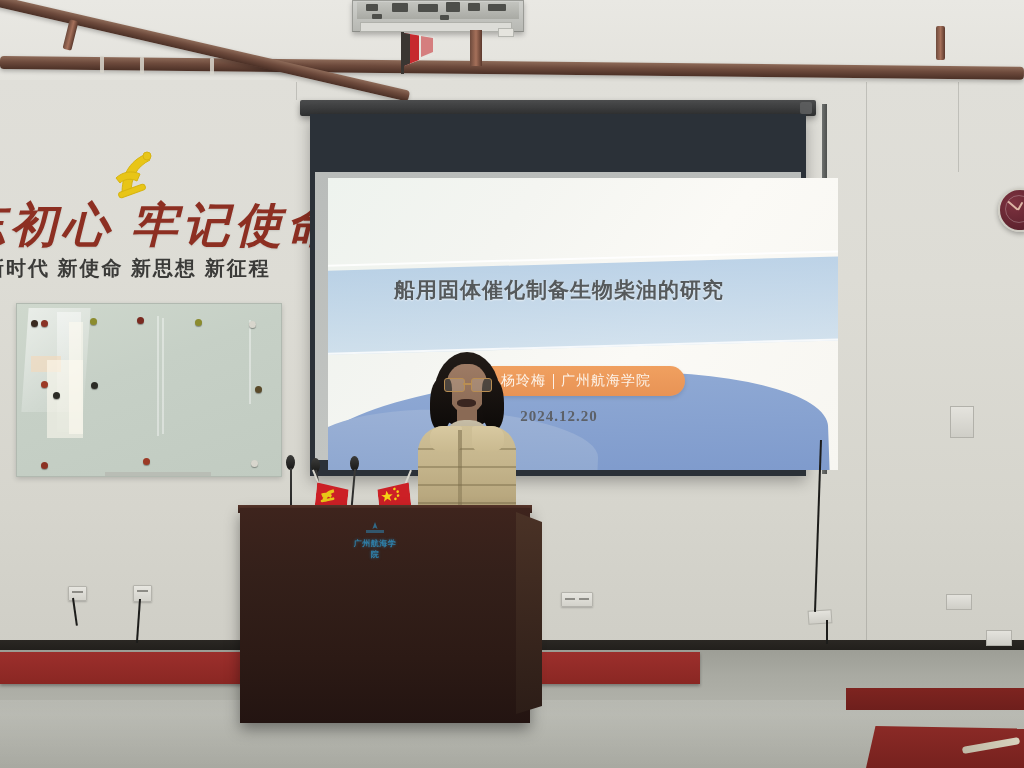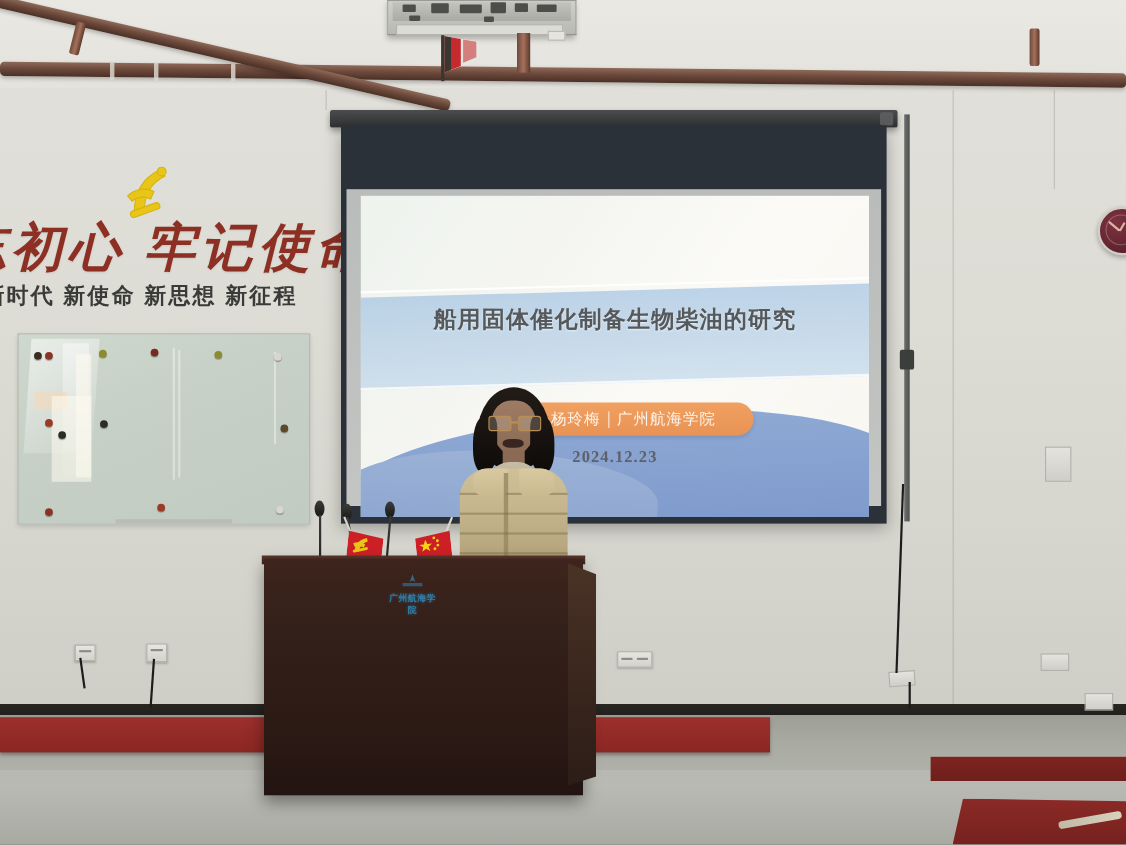--- a/index.html
+++ b/index.html
@@ -179,20 +179,21 @@
   .screen-bracket{
     position:absolute;left:818px;top:318px;width:13px;height:18px;
     background:#3c3e3c;border-radius:2px;
   }
 
   
   .slide{
     position:absolute;left:328px;top:178px;width:462px;height:292px;
     overflow:hidden;
     background:linear-gradient(125deg,#eef3ee 0%,#f4f5f1 30%,#fbfaf6 60%,#f7f6f1 100%);
+    padding-left:48px;
   }
   .slide-band{
     position:absolute;left:-40px;top:86px;width:560px;height:84px;
     background:linear-gradient(180deg,rgba(165,196,226,.72),rgba(186,211,233,.62));
     transform:rotate(-1.6deg);
   }
   .slide-hair1{
     position:absolute;left:-40px;top:80px;width:560px;height:2px;
     background:rgba(255,255,255,.85);transform:rotate(-1.6deg);
   }
@@ -494,21 +495,21 @@
     <div class="slide-title">船用固体催化制备生物柴油的研究</div>
 
     <div class="slide-pill">
       <span class="pill-text">
         <span>杨玲梅</span>
         <span class="pill-div"></span>
         <span>广州航海学院</span>
       </span>
     </div>
 
-    <div class="slide-date">2024.12.23</div>
+    <div class="slide-date">2024.12.20</div>
   </div>
 
   <div class="speaker">
     <div class="sp-hair"></div>
     <div class="sp-face"></div>
     <div class="sp-hair-l"></div>
     <div class="sp-hair-r"></div>
     <div class="sp-glasses">
       <div class="sp-lens" style="left:0;"></div>
       <div class="sp-bridge"></div>

